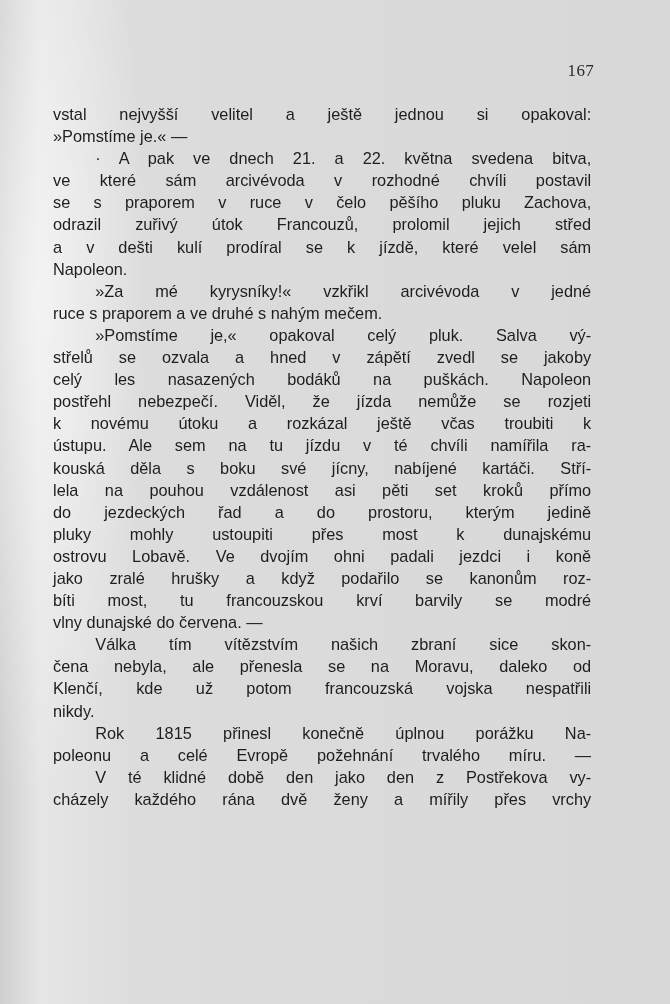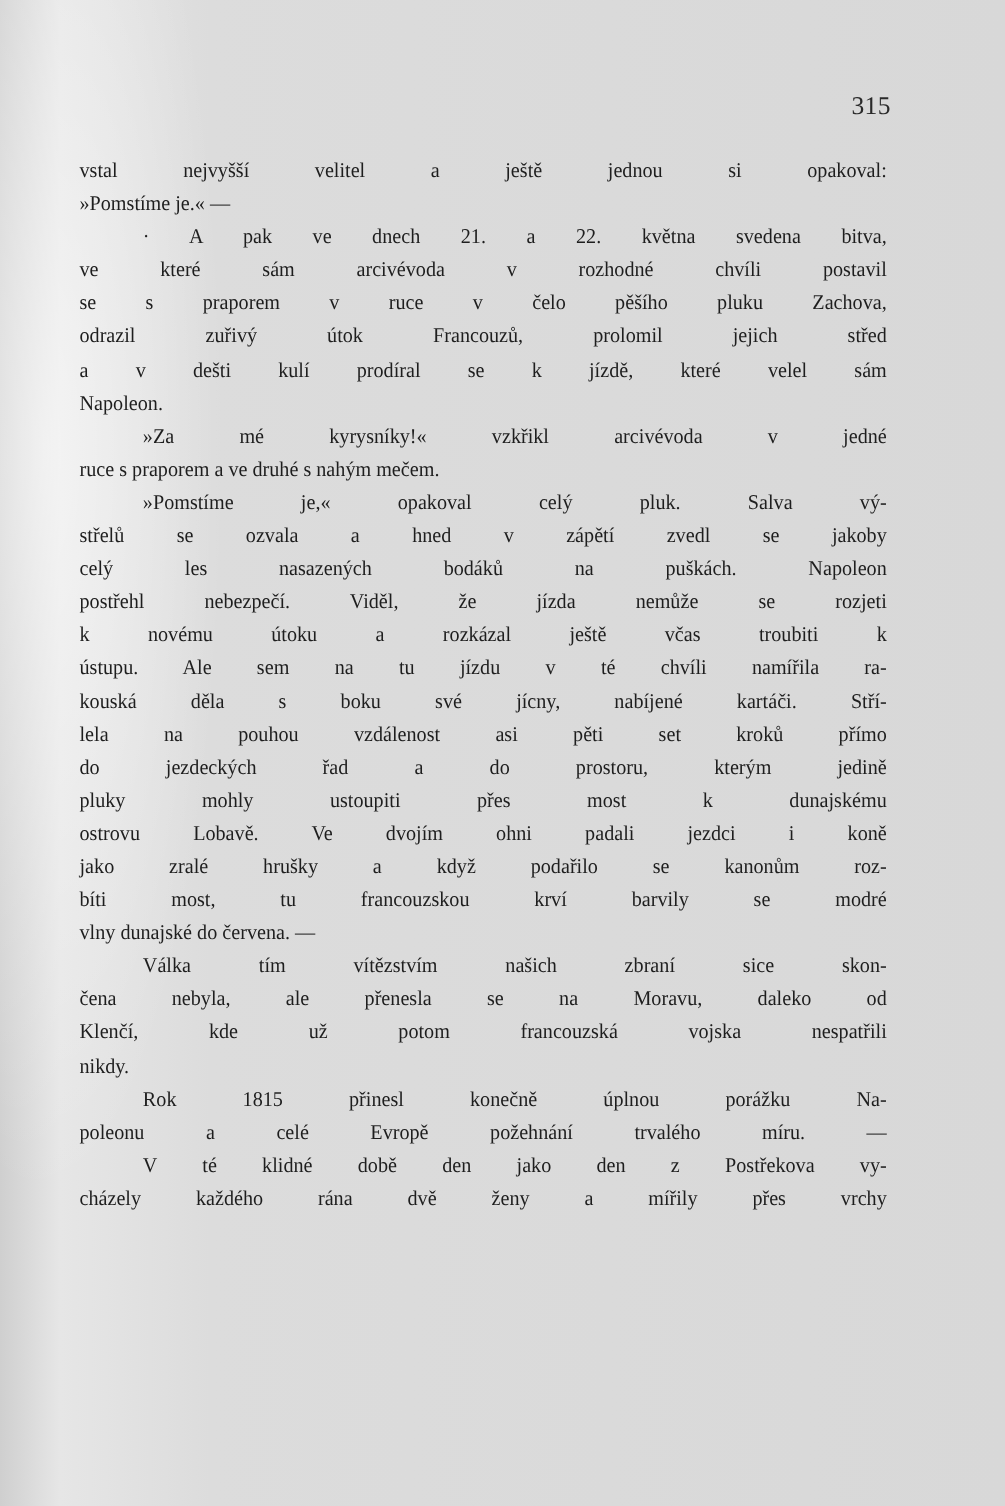--- a/index.html
+++ b/index.html
@@ -29,22 +29,22 @@
       font-family: "Liberation Serif", serif;
       font-size: 17px;
       color: #2a2a2a;
       letter-spacing: 0.3px;
     }
     .text-block {
       position: absolute;
       left: 53px;
       top: 104px;
       width: 538px;
-      font-family: Liberation Serif, serif;
-      font-size: 14px;
+      font-family: Liberation Sans, sans-serif;
+      font-size: 17px;
       line-height: 22.1px;
       color: #1e1e1e;
     }
     .line {
       display: block;
       white-space: nowrap;
       text-align: justify;
       text-align-last: justify;
       height: 22.1px;
       transform: scaleX(0.96);
@@ -56,21 +56,21 @@
     }
     .line.indent {
       padding-left: 44px;
       box-sizing: border-box;
     }
   </style>
 </head>
 <body>
 
 <div class="page">
-  <div class="page-number">315</div>
+  <div class="page-number">167</div>
   <div class="text-block" id="text-block">
       <span class="line">vstal nejvyšší velitel a ještě jednou si opakoval:</span>
       <span class="line last">»Pomstíme je.« —</span>
       <span class="line indent">· A pak ve dnech 21. a 22. května svedena bitva,</span>
       <span class="line">ve které sám arcivévoda v rozhodné chvíli postavil</span>
       <span class="line">se s praporem v ruce v čelo pěšího pluku Zachova,</span>
       <span class="line">odrazil zuřivý útok Francouzů, prolomil jejich střed</span>
       <span class="line">a v dešti kulí prodíral se k jízdě, které velel sám</span>
       <span class="line last">Napoleon.</span>
       <span class="line indent">»Za mé kyrysníky!« vzkřikl arcivévoda v jedné</span>

